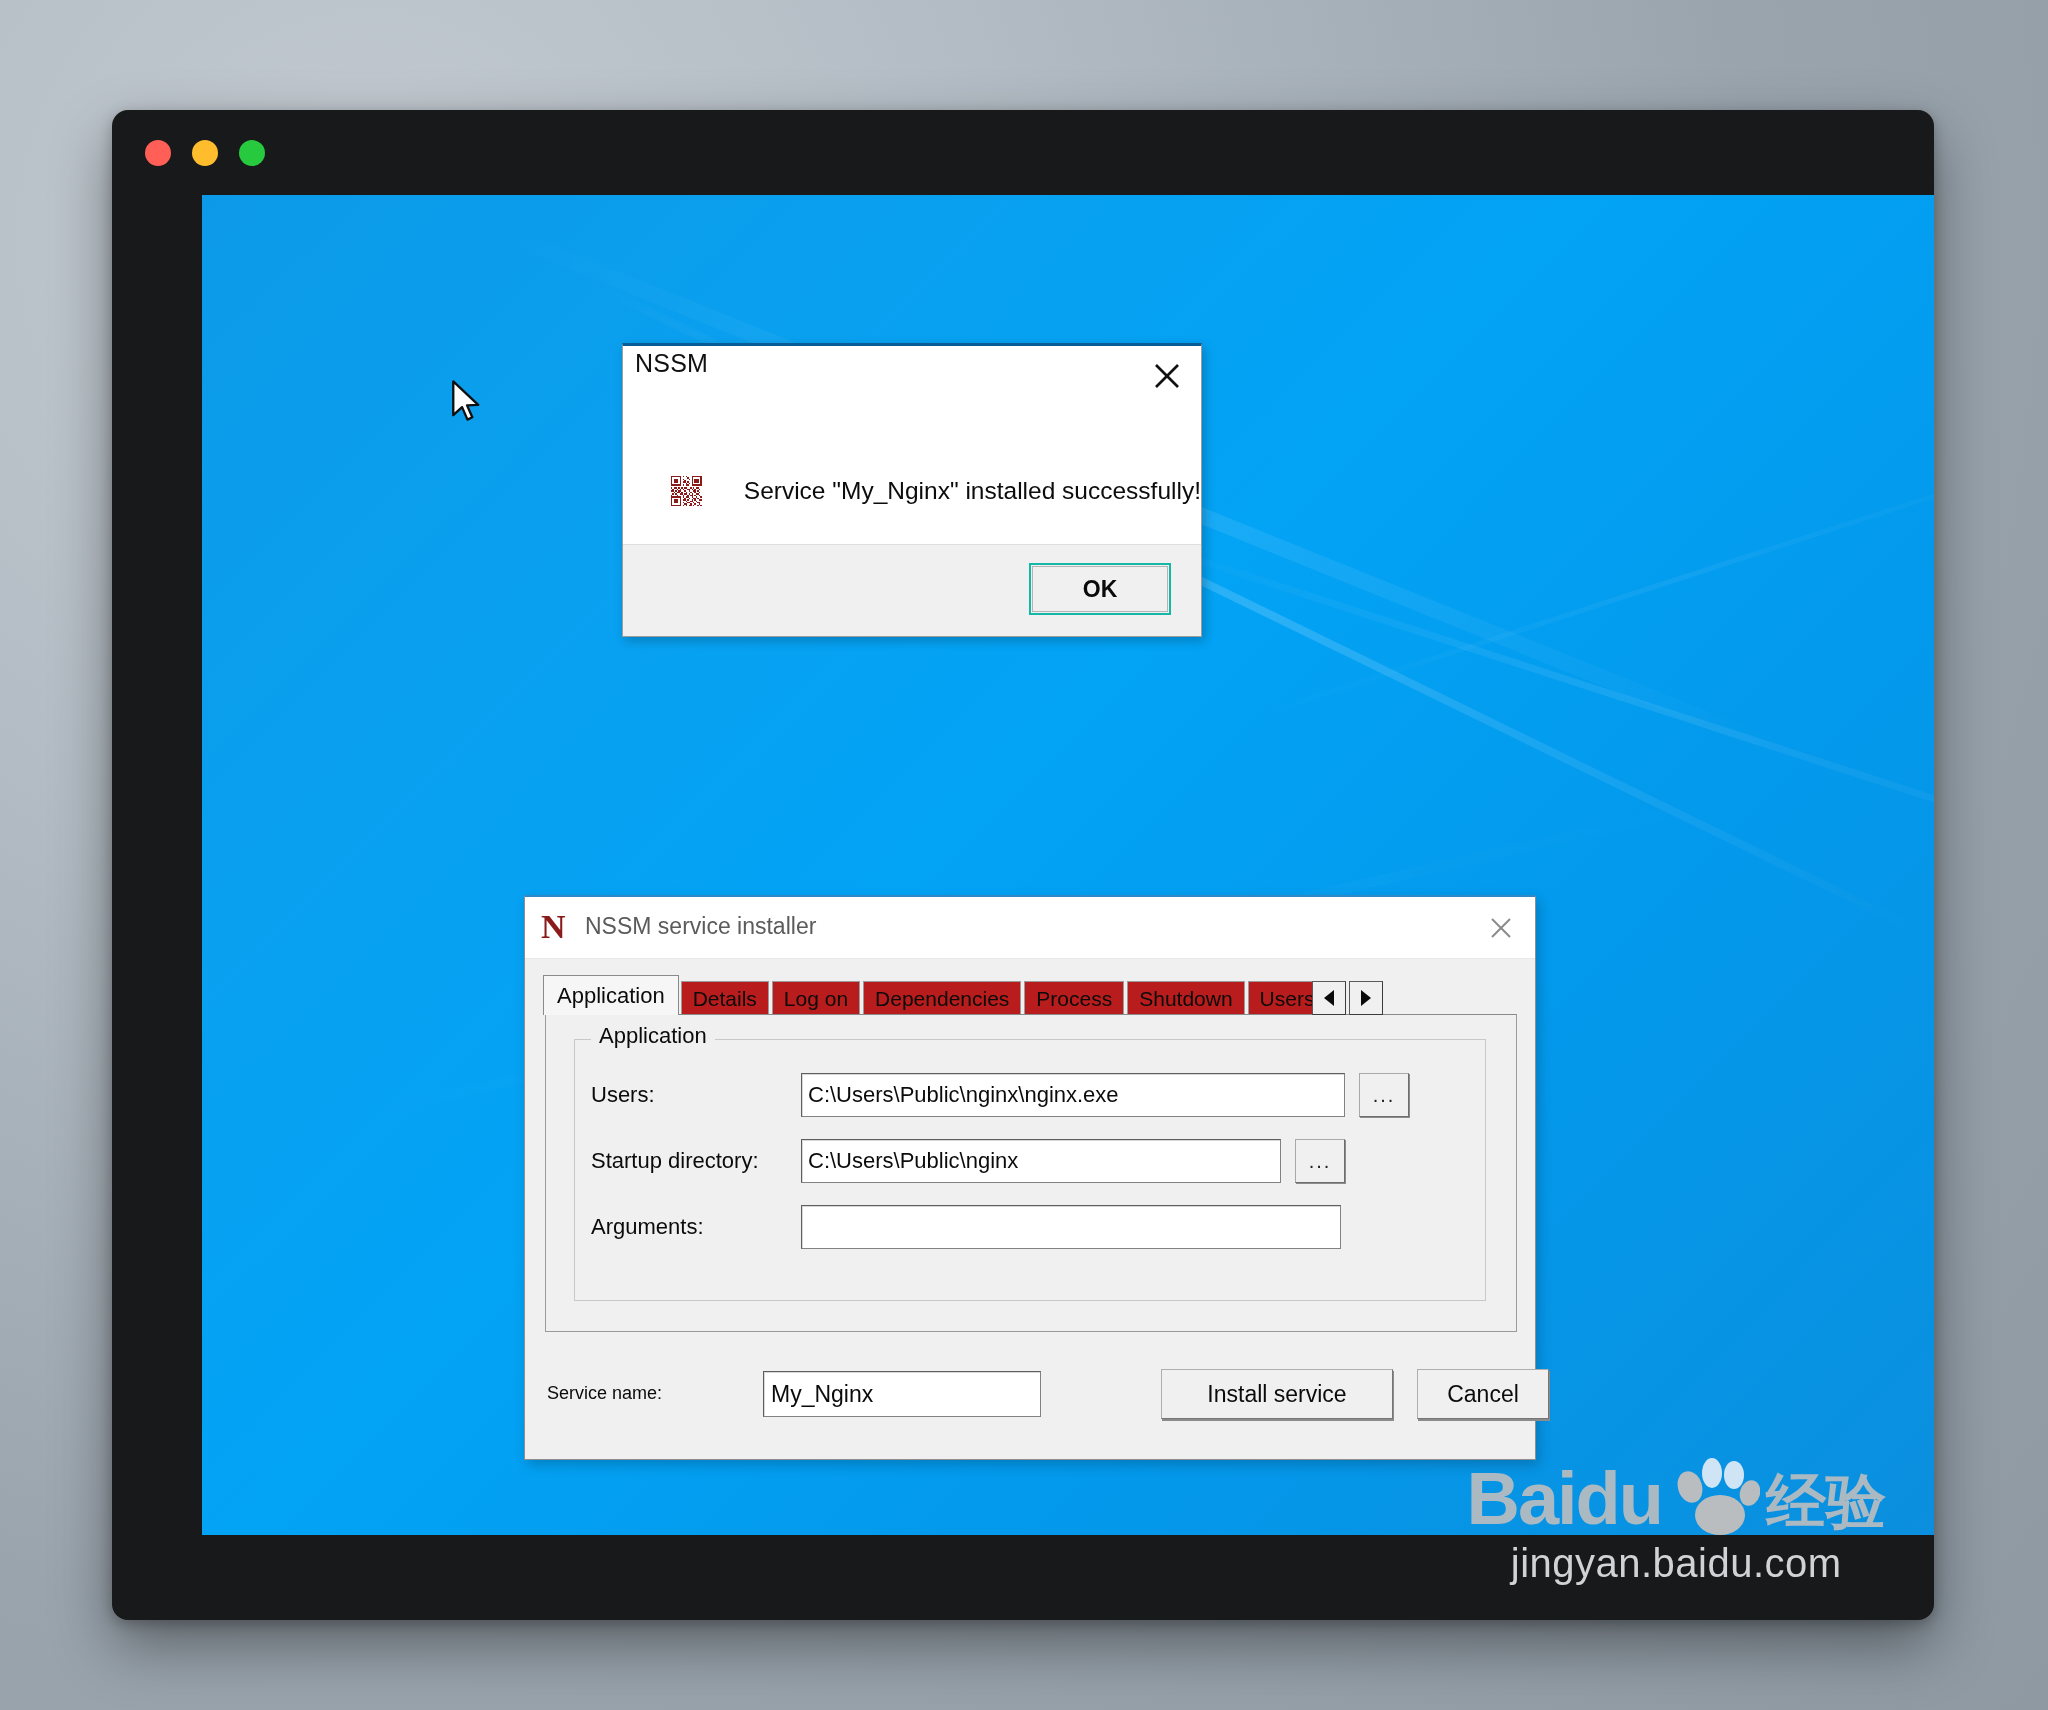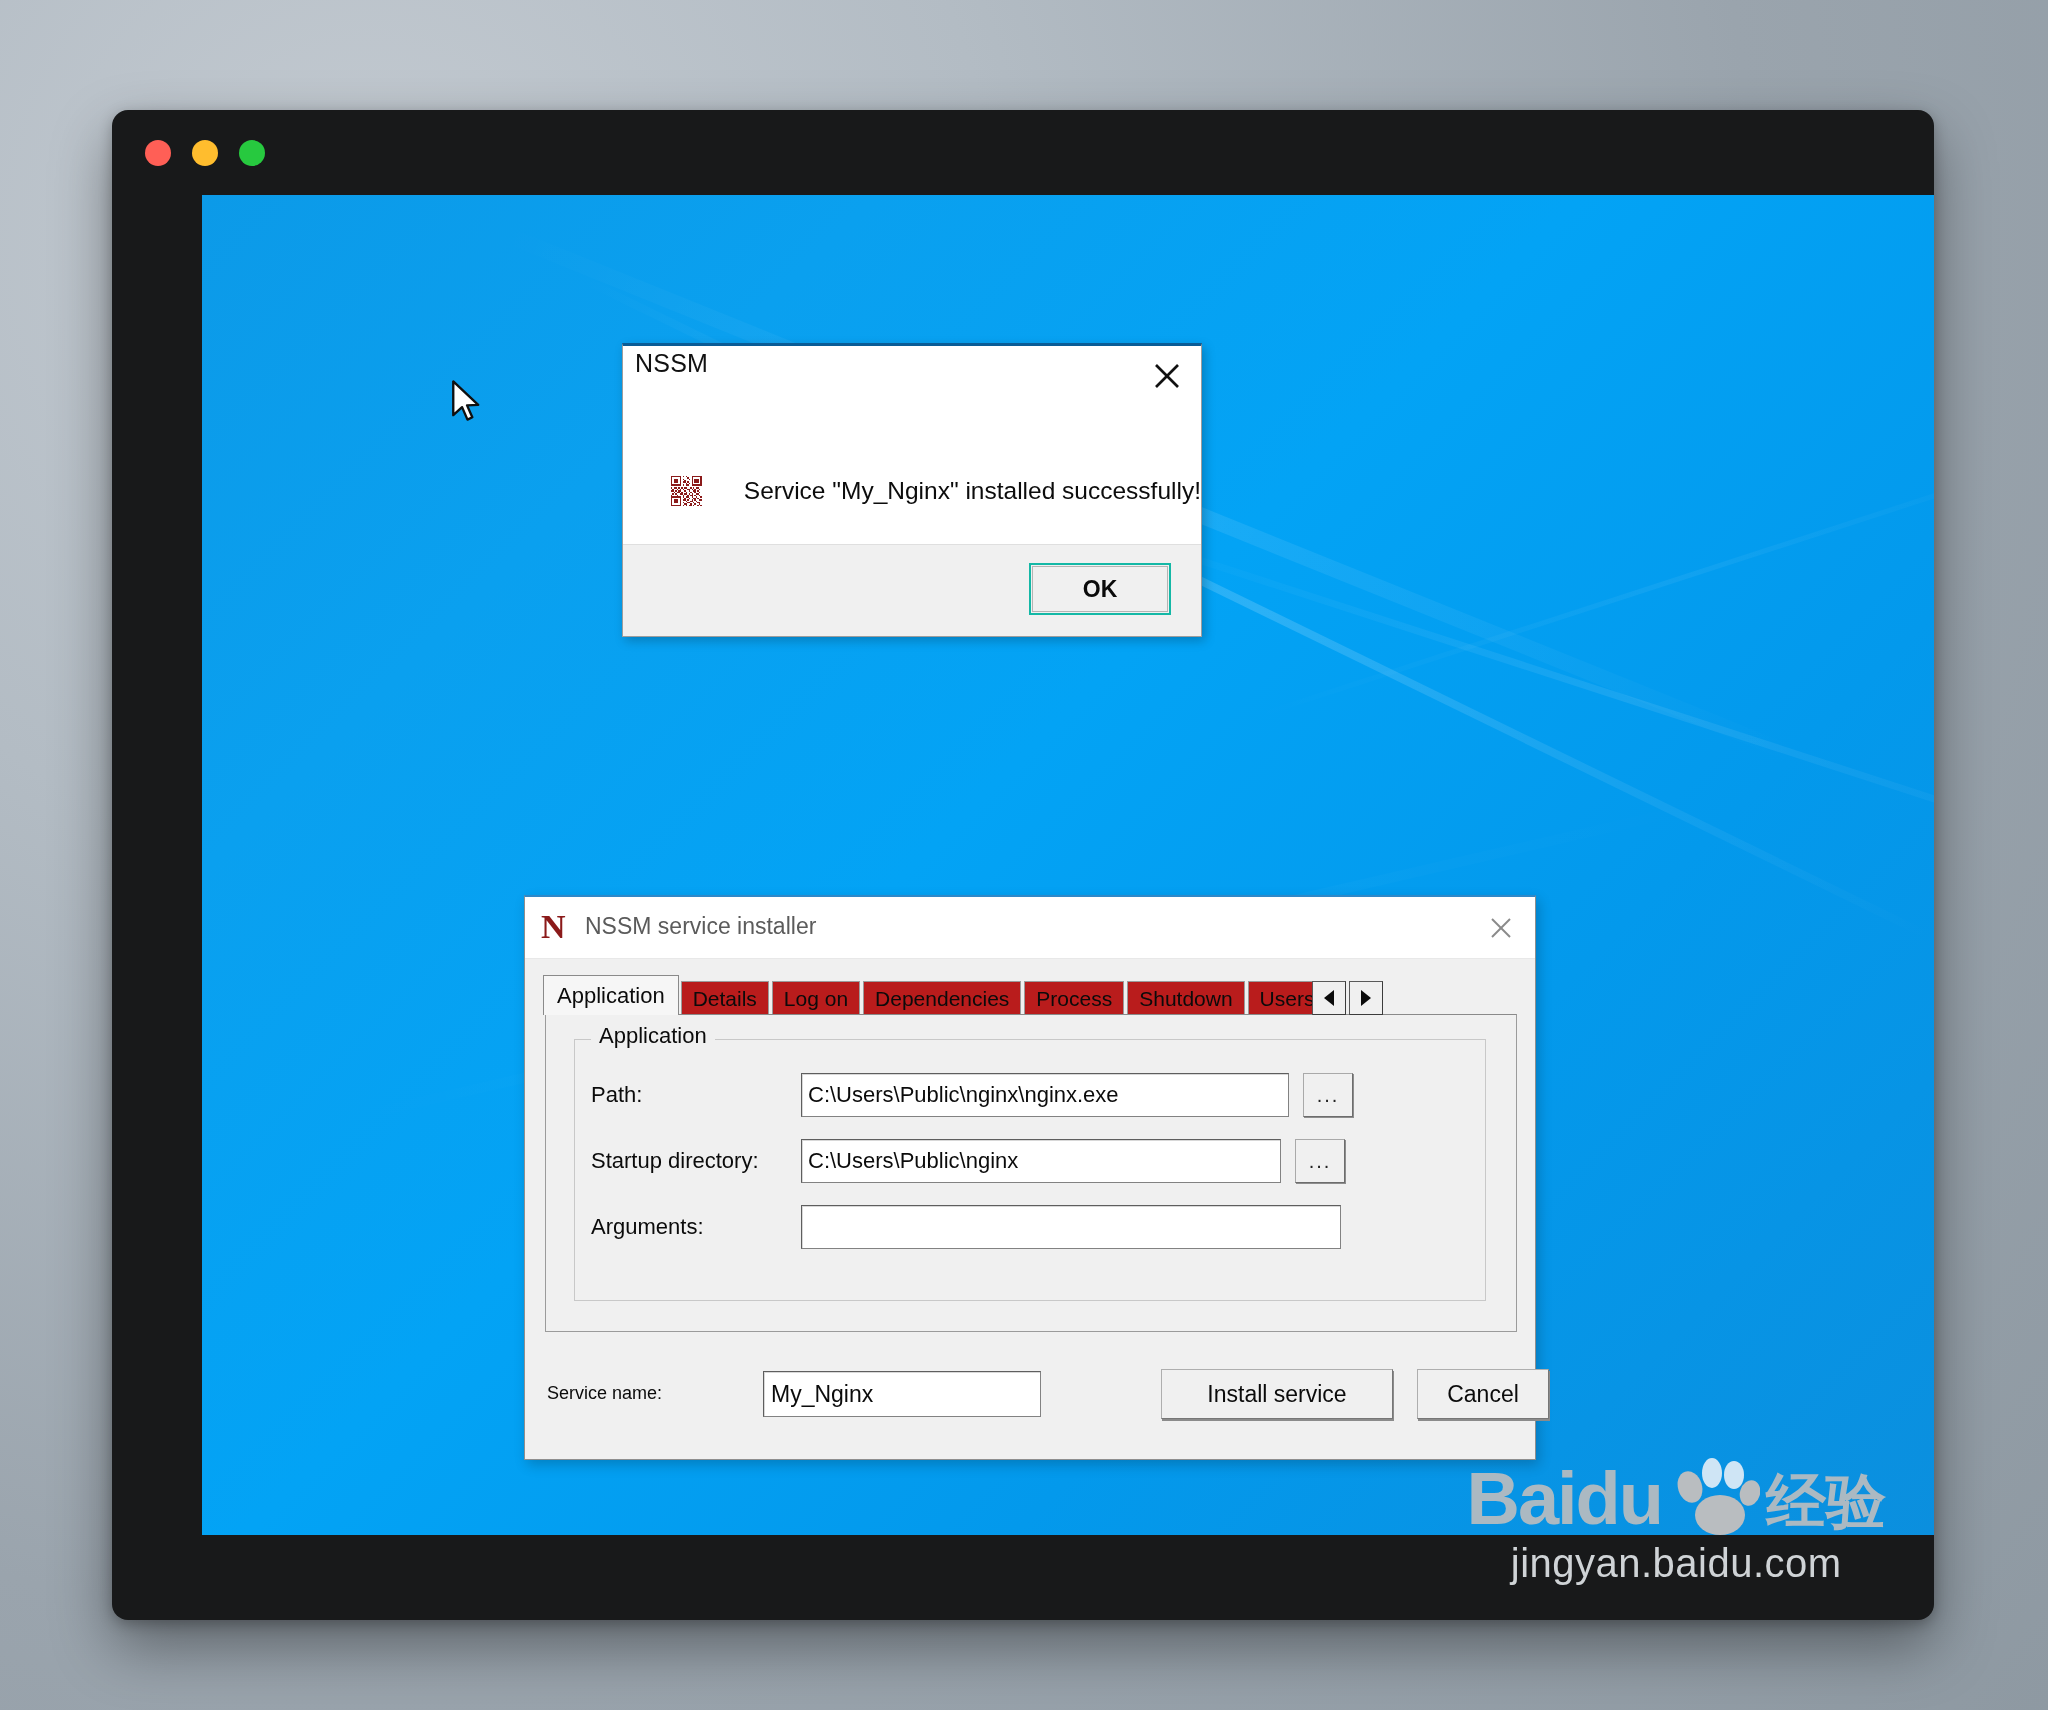--- a/index.html
+++ b/index.html
@@ -256,21 +256,21 @@
     box-shadow: inset 1px 1px 0 #d8d8d8;
     font-family: "Liberation Sans", sans-serif;
     font-size: 22px;
     color: #0b0b0b;
     padding: 0 6px;
     line-height: 42px;
     overflow: hidden;
     white-space: nowrap;
     cursor: text;
   }
-  #input-path { width: 488px; }
+  #input-path { width: 544px; }
   #input-dir  { width: 480px; }
   #input-args { width: 540px; }
   .browse-btn {
     width: 50px; height: 44px;
     margin-left: 14px;
     background: #f0f0f0;
     border: 1px solid #a9a9a9;
     border-right-color: #6d6d6d;
     border-bottom-color: #6d6d6d;
     box-shadow: 1px 1px 0 #8d8d8d;
@@ -555,21 +555,21 @@
                 <span class="tri tri-right"></span>
               </div>
             </div>
           </div>
 
           <div id="tabpage">
             <div id="groupbox">
               <div id="groupbox-legend">Application</div>
 
               <div class="field-row" id="row-path">
-                <span class="field-label">Path:</span>
+                <span class="field-label">Users:</span>
                 <span class="field-input" id="input-path">C:\Users\Public\nginx\nginx.exe</span>
                 <span class="browse-btn">...</span>
               </div>
 
               <div class="field-row" id="row-dir">
                 <span class="field-label">Startup directory:</span>
                 <span class="field-input" id="input-dir">C:\Users\Public\nginx</span>
                 <span class="browse-btn">...</span>
               </div>
 

